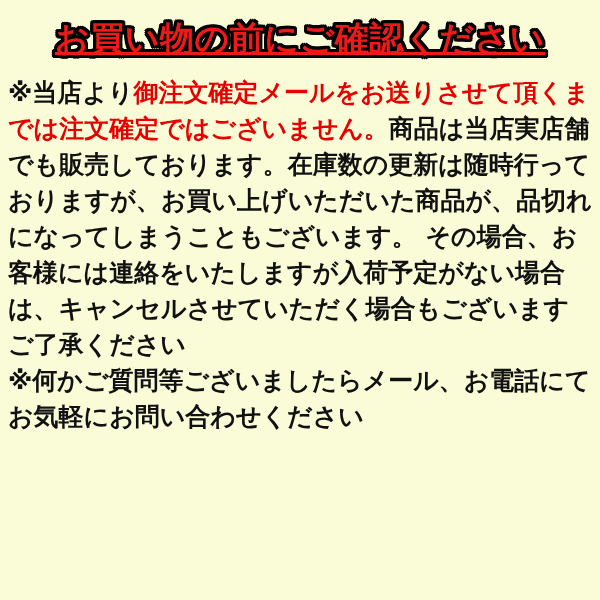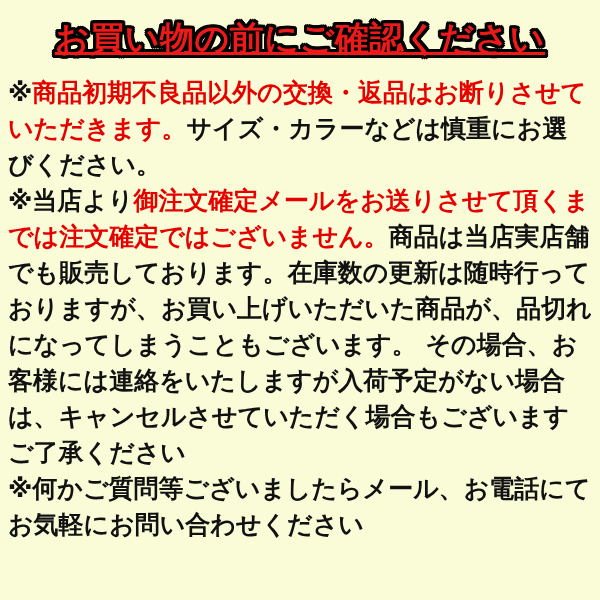--- a/index.html
+++ b/index.html
@@ -64,23 +64,20 @@
 </style>
 </head>
 <body>
 
 <div class="page">
 
   <h1 class="title">お買い物の前にご確認ください</h1>
 
   <div class="notice">
 
-    <p class="para">
-      <span class="seg black">※</span><span class="seg red">商品初期不良品以外の交換・返品はお断りさせていただきます。</span><span class="seg black">サイズ・カラーなどは慎重にお選びください。</span>
-    </p>
 
 
     <p class="para">
       <span class="seg black">※当店より</span><span class="seg red">御注文確定メールをお送りさせて頂くまでは注文確定ではございません。</span><span class="seg black">商品は当店実店舗でも販売しております。在庫数の更新は随時行っておりますが、お買い上げいただいた商品が、品切れになってしまうこともございます。 その場合、お客様には連絡をいたしますが入荷予定がない場合は、キャンセルさせていただく場合もございますご了承ください</span>
     </p>
 
     <p class="para">
       <span class="seg black">※何かご質問等ございましたらメール、お電話にてお気軽にお問い合わせください</span>
     </p>
 

